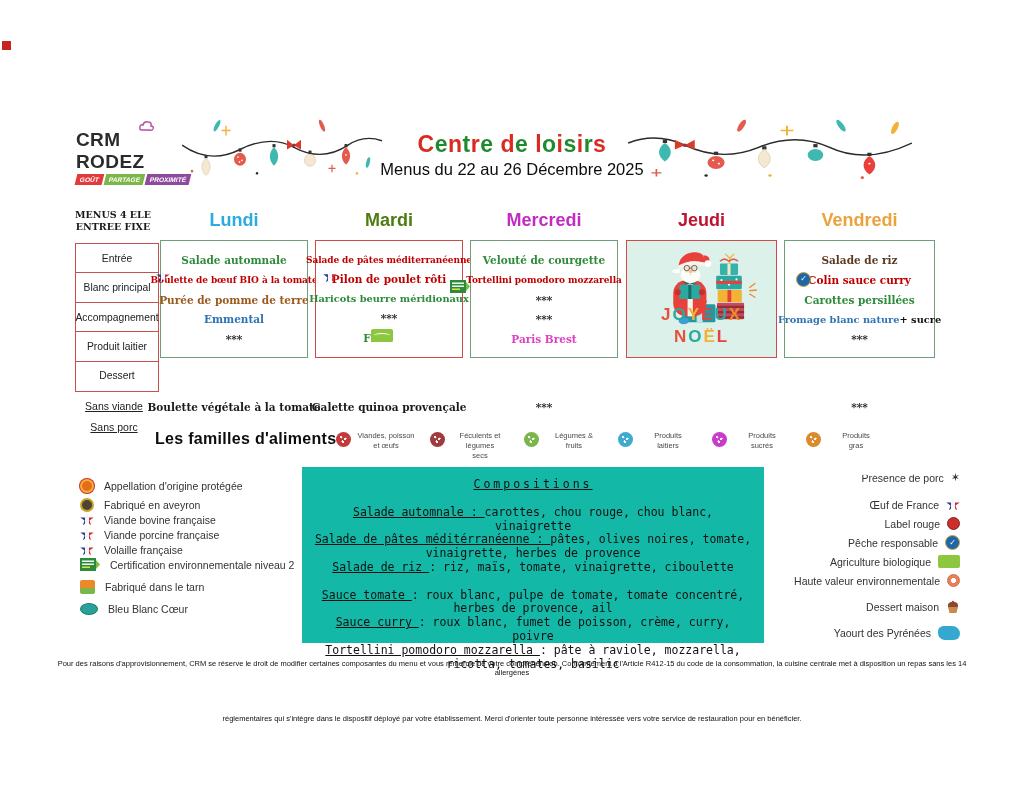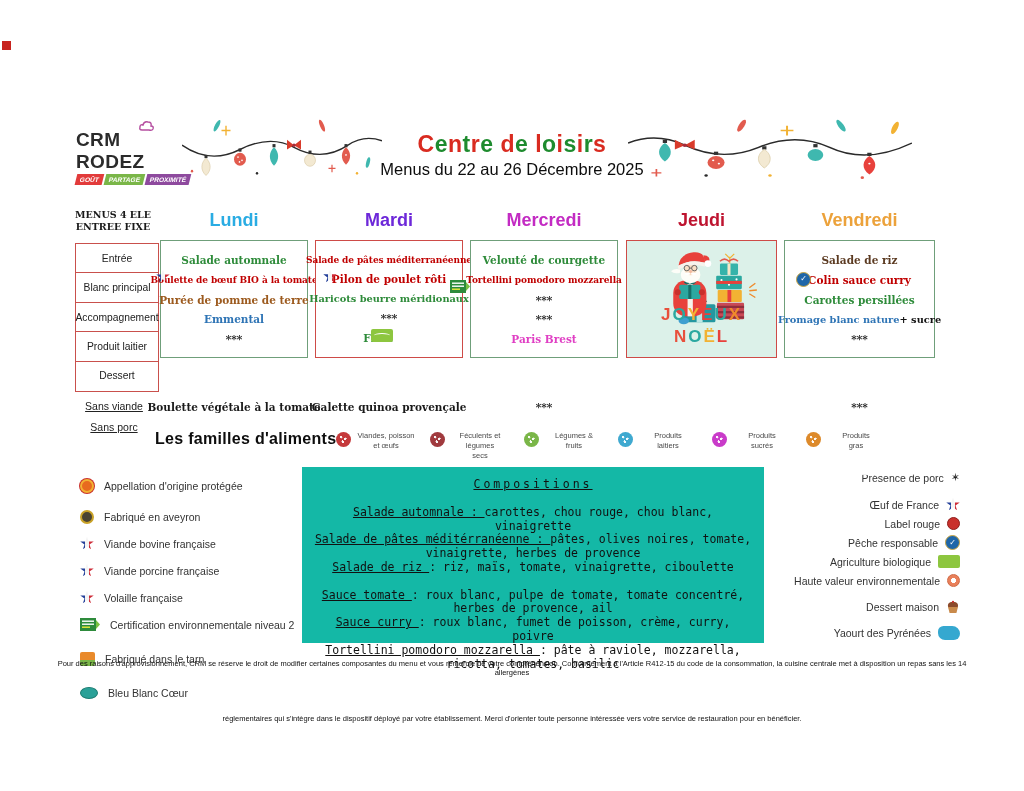--- a/index.html
+++ b/index.html
@@ -75,21 +75,21 @@
                   letter-spacing:.3px;}
   .families-row{position:absolute;left:336px;top:431px;display:flex;gap:13px;}
   .fam{display:flex;align-items:flex-start;gap:4px;}
   .fam-circle{width:15px;height:15px;border-radius:50%;margin-top:1px;flex:none;
     background-image:radial-gradient(circle 1.2px at 35% 35%,rgba(255,255,255,.95) 0 1.2px,transparent 1.3px),
                      radial-gradient(circle 1.2px at 62% 45%,rgba(255,255,255,.95) 0 1.2px,transparent 1.3px),
                      radial-gradient(circle 1.2px at 45% 64%,rgba(255,255,255,.95) 0 1.2px,transparent 1.3px);}
   .fam-label{font-size:7.5px;color:#4a4a4a;text-align:center;line-height:1.3;width:62px;}
 
   
-  .legend-left{position:absolute;left:80px;top:478px;display:flex;flex-direction:column;gap:12px;}
+  .legend-left{position:absolute;left:80px;top:478px;display:flex;flex-direction:column;gap:0;}
   .lrow{display:flex;align-items:center;gap:10px;height:15px;}
   .lrow .icon{position:static;flex:none;}
   .llabel{font-size:10.5px;color:#333;white-space:nowrap;}
   .gap-a{margin-top:4px;} .gap-b{margin-top:7px;}
 
   .legend-right{position:absolute;right:64px;top:470px;display:flex;flex-direction:column;align-items:flex-end;gap:4px;}
   .rrow{display:flex;align-items:center;gap:7px;height:15px;}
   .rrow .icon{position:static;flex:none;}
 
   
@@ -186,21 +186,21 @@
   <div class="title-wrap">
     <div class="doc-title"><span style="color: rgb(217, 43, 32);">C</span><span style="color: rgb(30, 139, 46);">e</span><span style="color: rgb(217, 43, 32);">n</span><span style="color: rgb(30, 139, 46);">t</span><span style="color: rgb(217, 43, 32);">r</span><span style="color: rgb(30, 139, 46);">e</span><span> </span><span style="color: rgb(217, 43, 32);">d</span><span style="color: rgb(30, 139, 46);">e</span><span> </span><span style="color: rgb(217, 43, 32);">l</span><span style="color: rgb(30, 139, 46);">o</span><span style="color: rgb(217, 43, 32);">i</span><span style="color: rgb(30, 139, 46);">s</span><span style="color: rgb(217, 43, 32);">i</span><span style="color: rgb(30, 139, 46);">r</span><span style="color: rgb(217, 43, 32);">s</span></div>
     <div class="doc-subtitle">Menus du 22 au 26 Décembre 2025</div>
   </div>
 
   <div class="menu-meta">
     <div>MENUS 4 ELE</div>
     <div>ENTREE FIXE</div>
   </div>
   <div class="day-name d0" style="color: rgb(42, 172, 227);">Lundi</div>
-  <div class="day-name d1" style="color: #6d28d9;">Mardi</div>
+  <div class="day-name d1" style="color: #4d7c0f;">Mardi</div>
   <div class="day-name d2" style="color: rgb(195, 43, 195);">Mercredi</div>
   <div class="day-name d3" style="color: rgb(190, 20, 48);">Jeudi</div>
   <div class="day-name d4" style="color: rgb(236, 162, 59);">Vendredi</div>
 
   <div class="labels-col">
     <div class="label-box">Entrée</div>
     <div class="label-box">Blanc principal</div>
     <div class="label-box">Accompagnement</div>
     <div class="label-box">Produit laitier</div>
     <div class="label-box">Dessert</div>

